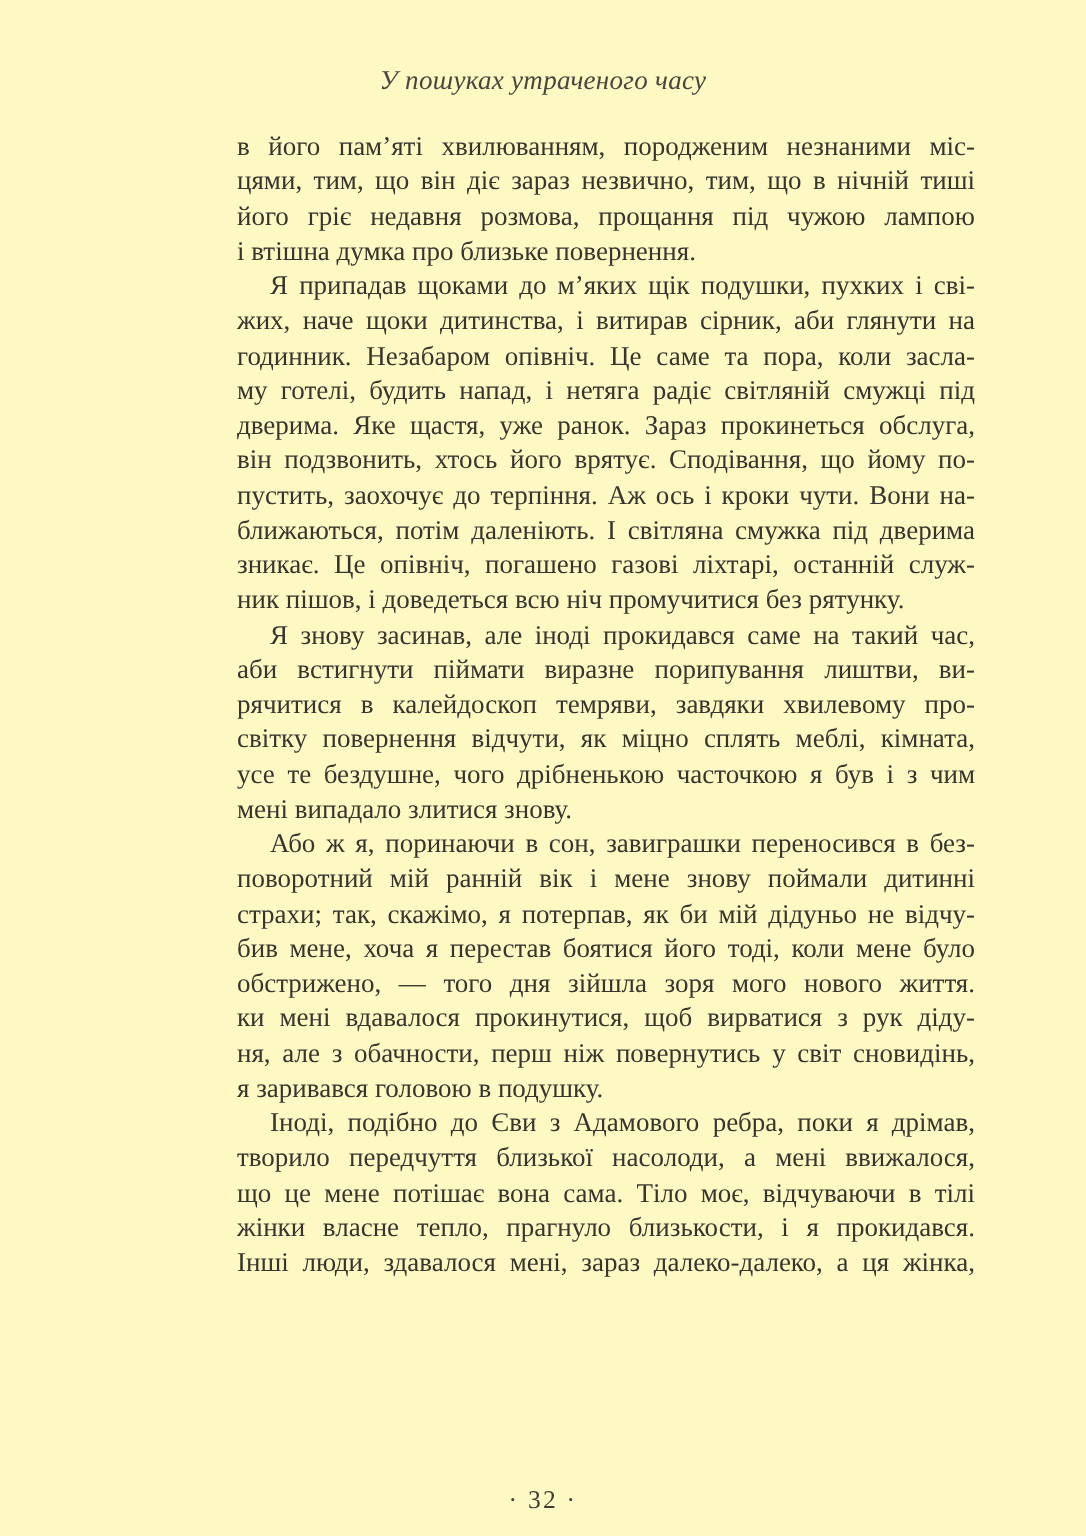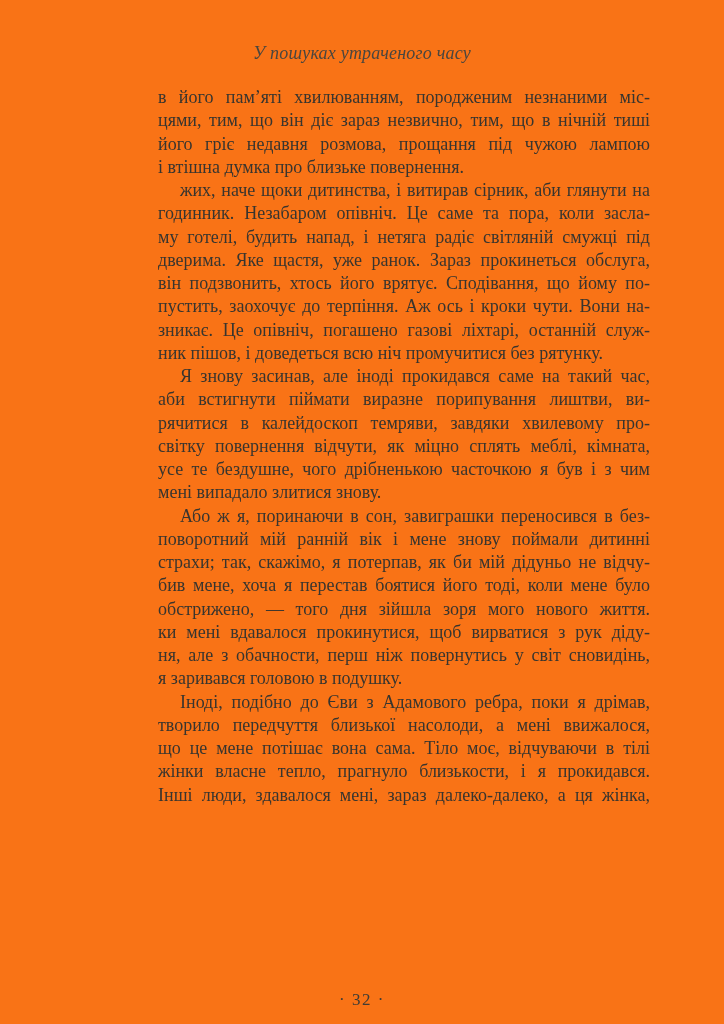--- a/index.html
+++ b/index.html
@@ -59,37 +59,39 @@
     width: 100%;
     text-align: center;
     font-size: 17px;
     color: #3f3c35;
     letter-spacing: 1.5px;
   }
 </style>
 </head>
 <body>
 
-<div class="page" style="background: #f97316;">
+<div class="page" style="background: #fef9c3;">
   <div class="running-header" style="color: rgb(74, 70, 63);">У пошуках утраченого часу</div>
 
   <div class="text-block" style="color: rgb(56, 53, 47);">
       <div class="paragraph">
         <div class="line">в його пам’яті хвилюванням, породженим незнаними міс-</div>
         <div class="line">цями, тим, що він діє зараз незвично, тим, що в нічній тиші</div>
         <div class="line">його гріє недавня розмова, прощання під чужою лампою</div>
         <div class="line endpara">і втішна думка про близьке повернення.</div>
       </div>
       <div class="paragraph indent">
+        <div class="line">Я припадав щоками до м’яких щік подушки, пухких і сві-</div>
         <div class="line">жих, наче щоки дитинства, і витирав сірник, аби глянути на</div>
         <div class="line">годинник. Незабаром опівніч. Це саме та пора, коли засла-</div>
         <div class="line">му готелі, будить напад, і нетяга радіє світляній смужці під</div>
         <div class="line">дверима. Яке щастя, уже ранок. Зараз прокинеться обслуга,</div>
         <div class="line">він подзвонить, хтось його врятує. Сподівання, що йому по-</div>
         <div class="line">пустить, заохочує до терпіння. Аж ось і кроки чути. Вони на-</div>
+        <div class="line">ближаються, потім даленіють. І світляна смужка під дверима</div>
         <div class="line">зникає. Це опівніч, погашено газові ліхтарі, останній служ-</div>
         <div class="line endpara">ник пішов, і доведеться всю ніч промучитися без рятунку.</div>
       </div>
       <div class="paragraph indent">
         <div class="line">Я знову засинав, але іноді прокидався саме на такий час,</div>
         <div class="line">аби встигнути піймати виразне порипування лиштви, ви-</div>
         <div class="line">рячитися в калейдоскоп темряви, завдяки хвилевому про-</div>
         <div class="line">світку повернення відчути, як міцно сплять меблі, кімната,</div>
         <div class="line">усе те бездушне, чого дрібненькою часточкою я був і з чим</div>
         <div class="line endpara">мені випадало злитися знову.</div>

